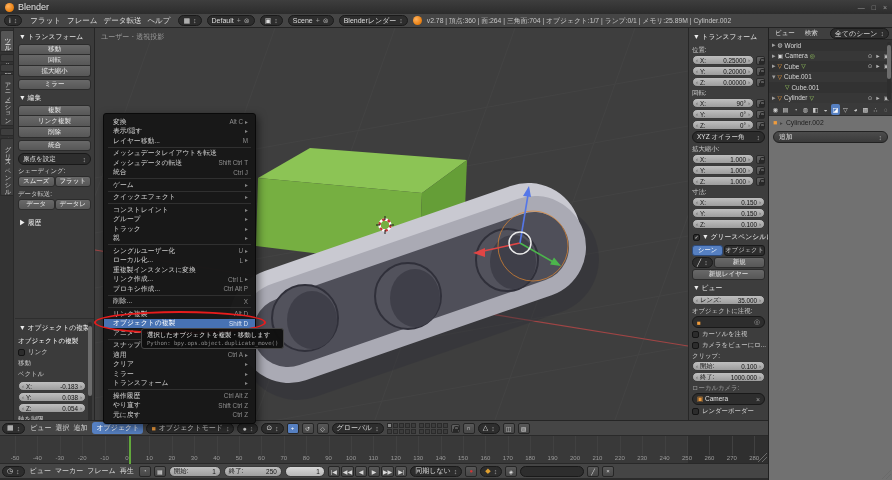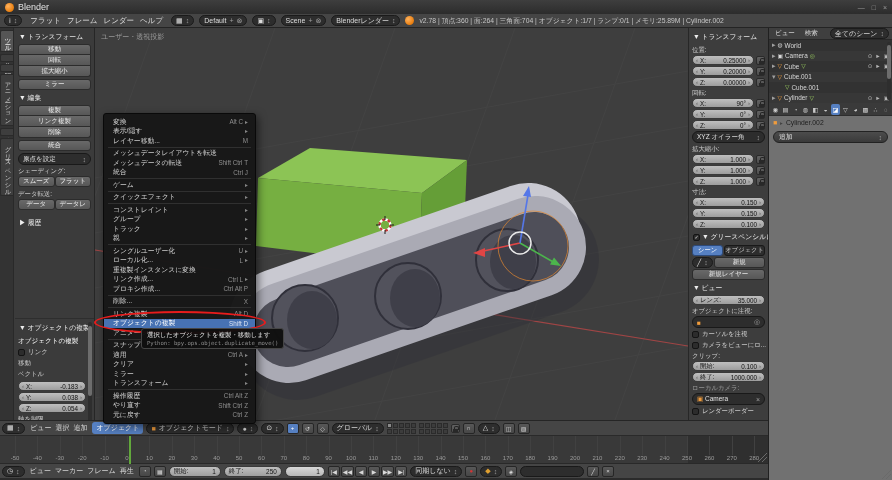--- a/index.html
+++ b/index.html
@@ -115,21 +115,21 @@
       <span>□</span>
       <span>×</span>
     </span>
   </div>
 
   <div class="topheader">
     <span class="pill">
       <span>ℹ</span>
       <span class="pm">↕</span>
     </span>
-    <span id="top-menus"><span class="tmenu">フラット</span><span class="tmenu">フレーム</span><span class="tmenu">レンダー</span><span class="tmenu">ヘルプ</span></span>
+    <span id="top-menus"><span class="tmenu">フラット</span><span class="tmenu">フレーム</span><span class="tmenu">データ転送</span><span class="tmenu">ヘルプ</span></span>
     <span class="pill">
       <span>▦</span>
       <span class="pm">↕</span>
     </span>
     <span class="pill">
       <span>Default</span>
       <span class="pm">+</span>
       <span class="pm">⊗</span>
     </span>
     <span class="pill">

